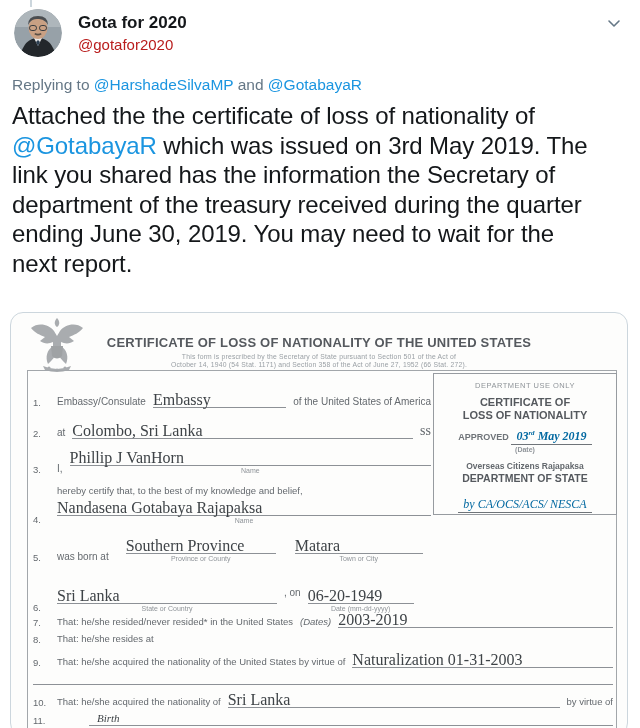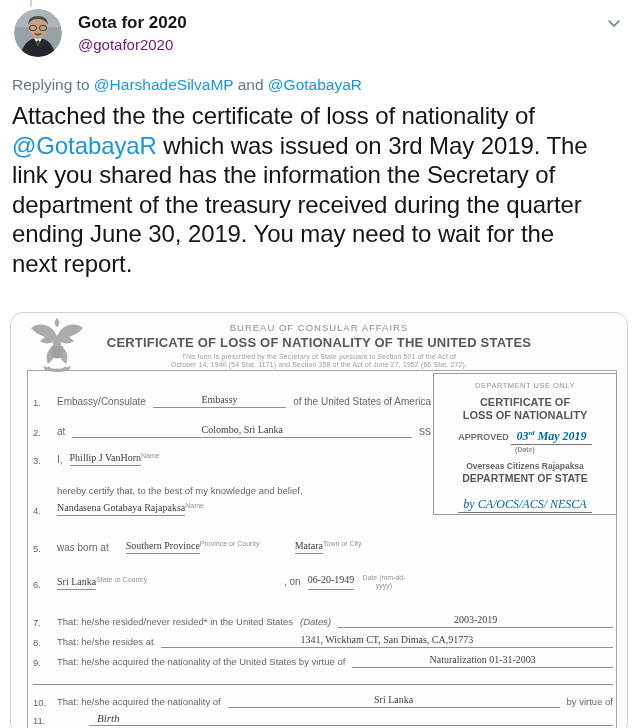--- a/index.html
+++ b/index.html
@@ -4,21 +4,21 @@
 <style>
   * { margin:0; padding:0; box-sizing:border-box; }
   html,body { width:640px; height:728px; background:#ffffff; overflow:hidden;
               font-family:"Liberation Sans", sans-serif; position:relative; }
 
   
   .thread-stub { position:absolute; left:30px; top:0; width:2px; height:7px; background:#ccd6dd; }
   .avatar { position:absolute; left:14px; top:9px; width:48px; height:48px; border-radius:50%;
             overflow:hidden; cursor:pointer; }
   .author-name { position:absolute; left:78px; top:13px; font-size:17px; font-weight:bold; color:#14171a; }
-  .author-handle { position:absolute; left:78px; top:36px; font-size:15px; color:#701a75; }
+  .author-handle { position:absolute; left:78px; top:36px; font-size:15px; color:#b91c1c; }
   .more-btn { position:absolute; left:604px; top:14px; width:20px; height:20px; cursor:pointer; }
 
   .reply-line { position:absolute; left:12px; top:76px; font-size:15.5px; color:#657786; }
   .mention { color:#1b95e0; cursor:pointer; }
 
   .tweet-body { position:absolute; left:12px; top:101px; width:622px; font-size:24px;
                 line-height:29.5px; color:#14171a; letter-spacing:-0.1px; }
 
   
   .cert-card { position:absolute; left:10px; top:312px; width:618px; height:424px;
@@ -51,27 +51,27 @@
 
   .hand { font-family:Liberation Serif, serif; font-style:italic; color:#0369a1; }
   .hand-u { border-bottom:1px solid #6f7479; padding:0 5px 0 5px; display:inline-block; }
   .sup { font-size:7px; vertical-align:super; }
 
   .row { position:absolute; display:flex; align-items:flex-end; gap:7px;
          font-size:10px; color:#64696e; }
   .r-sm { font-size:9.5px; }
   .num  { flex:none; width:17px; font-size:9.5px; }
   .lbl  { flex:none; padding-bottom:1px; }
-  .line { border-bottom:1px solid #8d9196; text-align:center;
-          font-family:"Liberation Serif", serif; font-size:10px; color:#3e4347;
+  .line { border-bottom:1px solid #8d9196; 
+          font-family:"Liberation Serif", serif; font-size:16px; color:#3e4347;
           line-height:14px; white-space:nowrap; }
   .grow { flex:1 1 auto; }
-  .vg   { display:flex; flex-direction:row; }
+  .vg   { display:flex; flex-direction:column; }
   .sub  { font-size:7px; color:#8f9499; text-align:center; padding-top:1px; line-height:8px; }
-  .ss   { font-size:12px; padding-bottom:0; }
+  .ss   { font-size:14px; padding-bottom:0;font-family:Liberation Serif, serif; }
   .it   { font-style:italic; }
   .certify { position:absolute; left:46px; top:172px; font-size:9.5px; color:#64696e; }
   .contline { position:absolute; left:22px; top:364px; width:580px; height:8px;
               border-bottom:1.5px solid #8d9196; }
   .left-hand { text-align:left; padding-left:8px; font-size:11px; }
 </style>
 </head>
 <body>
 
 <div class="thread-stub"></div>
@@ -125,21 +125,20 @@
       <path d="M32 2 C29 5 29 9 32 11 C35 9 35 5 32 2 Z"></path>
       <path d="M6 12 C13 6 24 8 29 15 L32 20 L35 15 C40 8 51 6 58 12 C54 17 49 19 44 21 L49 25 C45 28 40 28 36 26 L36 30 C42 34 44 41 41 48 C37 44 34 41 32 37 C30 41 27 44 23 48 C20 41 22 34 28 30 L28 26 C24 28 19 28 15 25 L20 21 C15 19 10 17 6 12 Z"></path>
       <path d="M26 30 L38 30 L37 40 Q32 45 27 40 Z" fill="#7f8387"></path>
       <path d="M18 50 Q32 56 46 50 L44 54 Q32 58 20 54 Z"></path>
       <circle cx="24" cy="52" r="1.6"></circle>
         <circle cx="40" cy="52" r="1.6"></circle>
         <circle cx="32" cy="54" r="1.6"></circle>
     </g>
   </svg>
 
-  <div class="cert-bureau">BUREAU OF CONSULAR AFFAIRS</div>
   <div class="cert-title">CERTIFICATE OF LOSS OF NATIONALITY OF THE UNITED STATES</div>
   <div class="cert-fp fp1">This form is prescribed by the Secretary of State pursuant to Section 501 of the Act of</div>
   <div class="cert-fp fp2">October 14, 1940 (54 Stat. 1171) and Section 358 of the Act of June 27, 1952 (66 Stat. 272).</div>
 
   <div class="form-box"></div>
 
   <div class="dept-box">
     <div class="dept-use">DEPARTMENT USE ONLY</div>
     <div class="dept-title">
       <div>CERTIFICATE OF</div>
@@ -202,37 +201,36 @@
     </span>
   </div>
 
   <div class="row" style="left:22px; top:260px; width:402px;">
     <span class="num">6.</span>
     <span class="vg" style="width:220px;">
       <span class="line">Sri Lanka</span>
       <span class="sub">State or Country</span>
     </span>
     <span class="lbl" style="align-self:center;">, on</span>
-    <span class="vg" style="width:106px;">
+    <span class="vg" style="width:106px;margin-top:16px;">
       <span class="line">06-20-1949</span>
       <span class="sub">Date (mm-dd-yyyy)</span>
     </span>
   </div>
 
   <div class="row r-sm" style="left:22px; top:300px; width:580px;">
     <span class="num">7.</span>
     <span class="lbl">That:  he/she resided/never resided* in the United States</span>
     <span class="lbl it">(Dates)</span>
     <span class="line grow">2003-2019</span>
   </div>
 
   <div class="row r-sm" style="left:22px; top:320px; width:580px;">
     <span class="num">8.</span>
     <span class="lbl">That:  he/she resides at</span>
-    <span class="line grow">1341, Wickham CT, San Dimas, CA,91773</span>
   </div>
 
   <div class="row r-sm" style="left:22px; top:340px; width:580px;">
     <span class="num">9.</span>
     <span class="lbl">That:  he/she acquired the nationality of the United States by virtue of</span>
     <span class="line grow">Naturalization 01-31-2003</span>
   </div>
 
   <div class="contline"></div>
 

